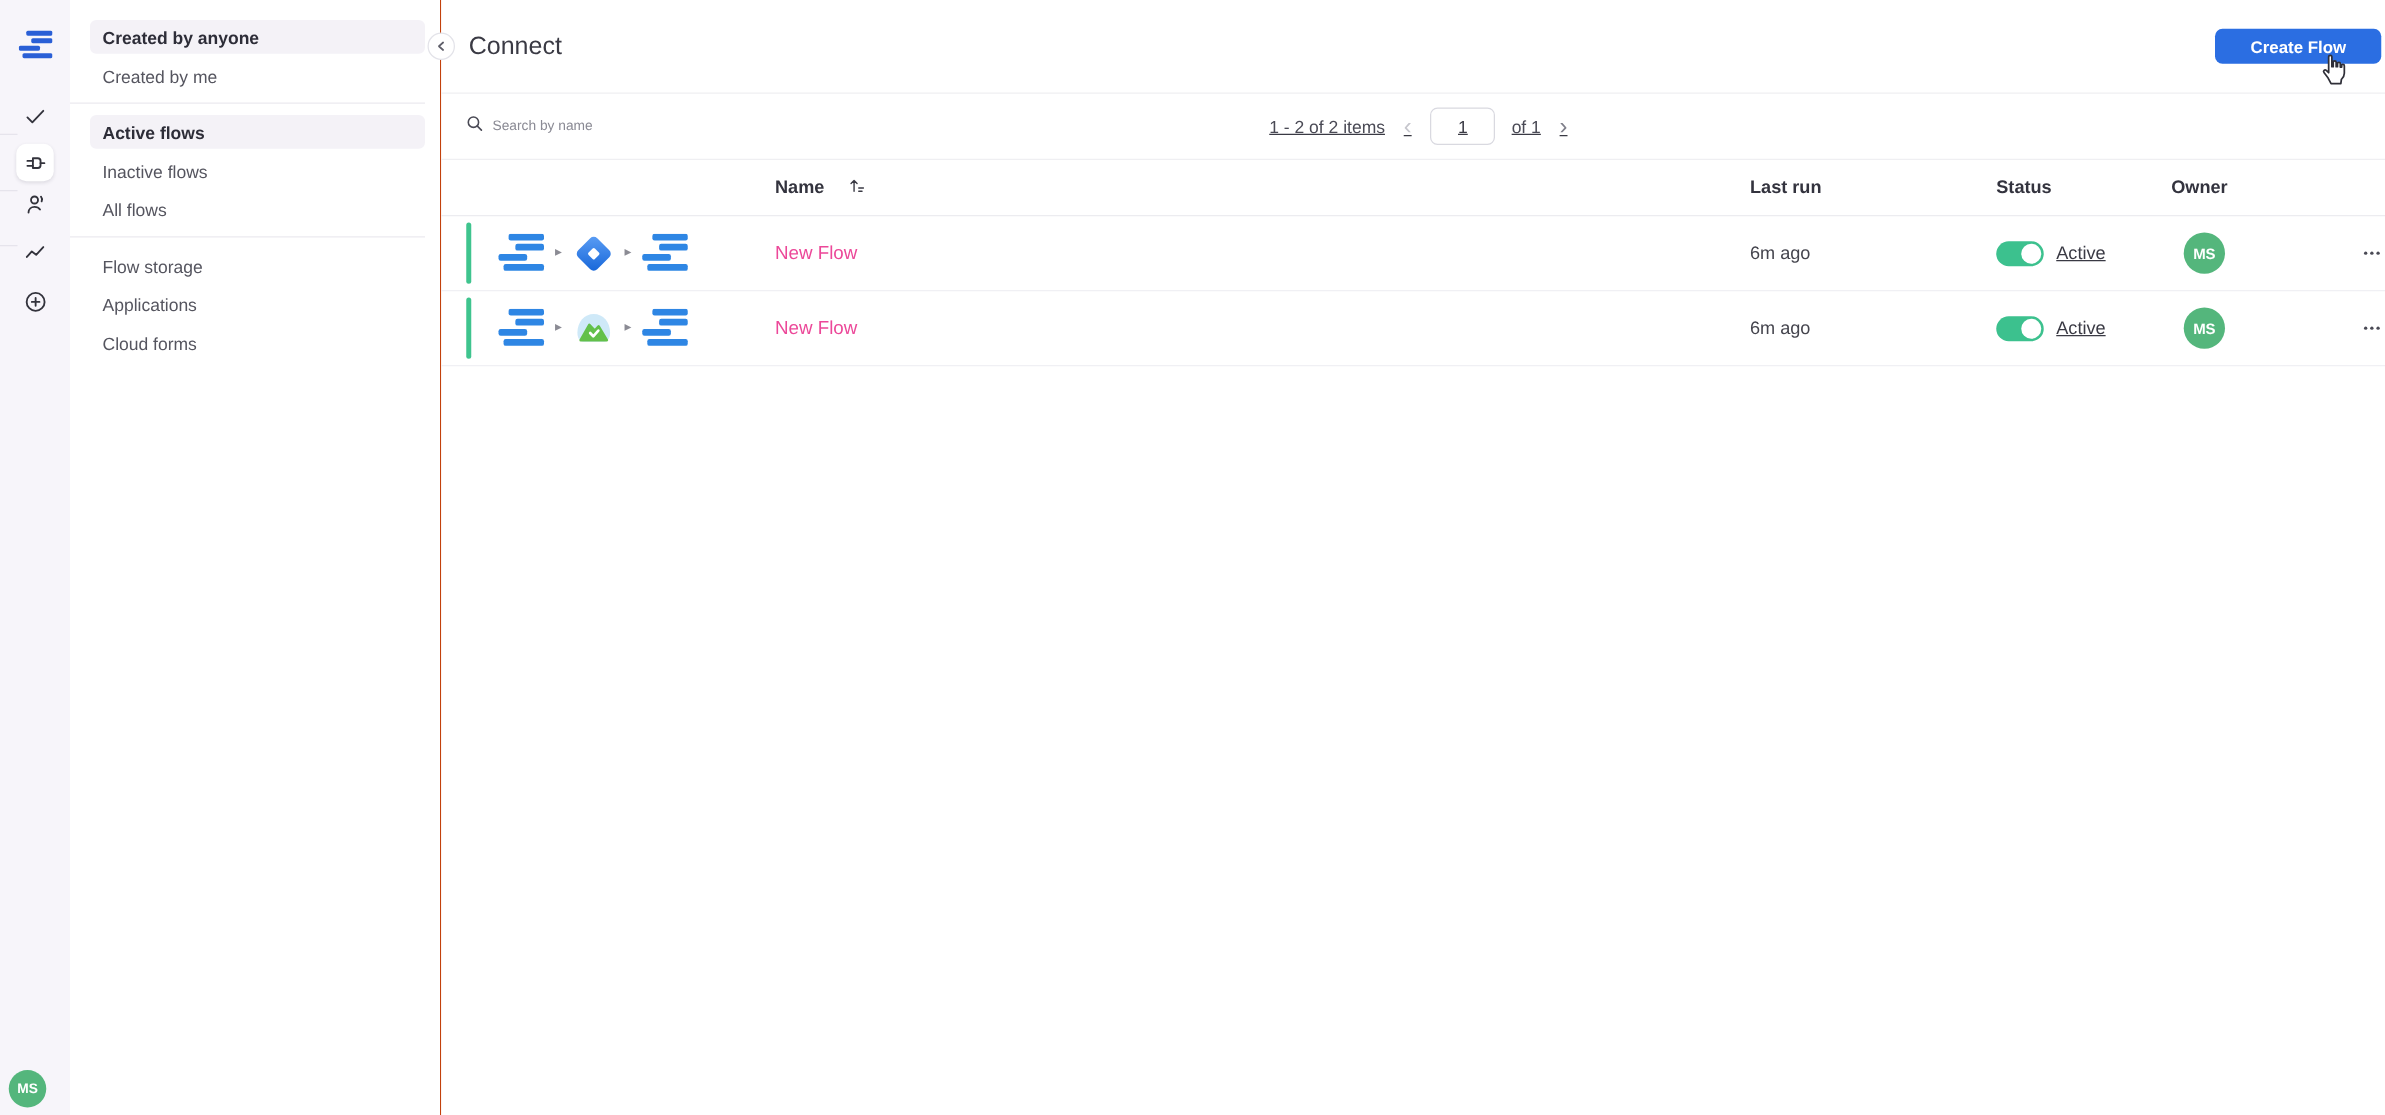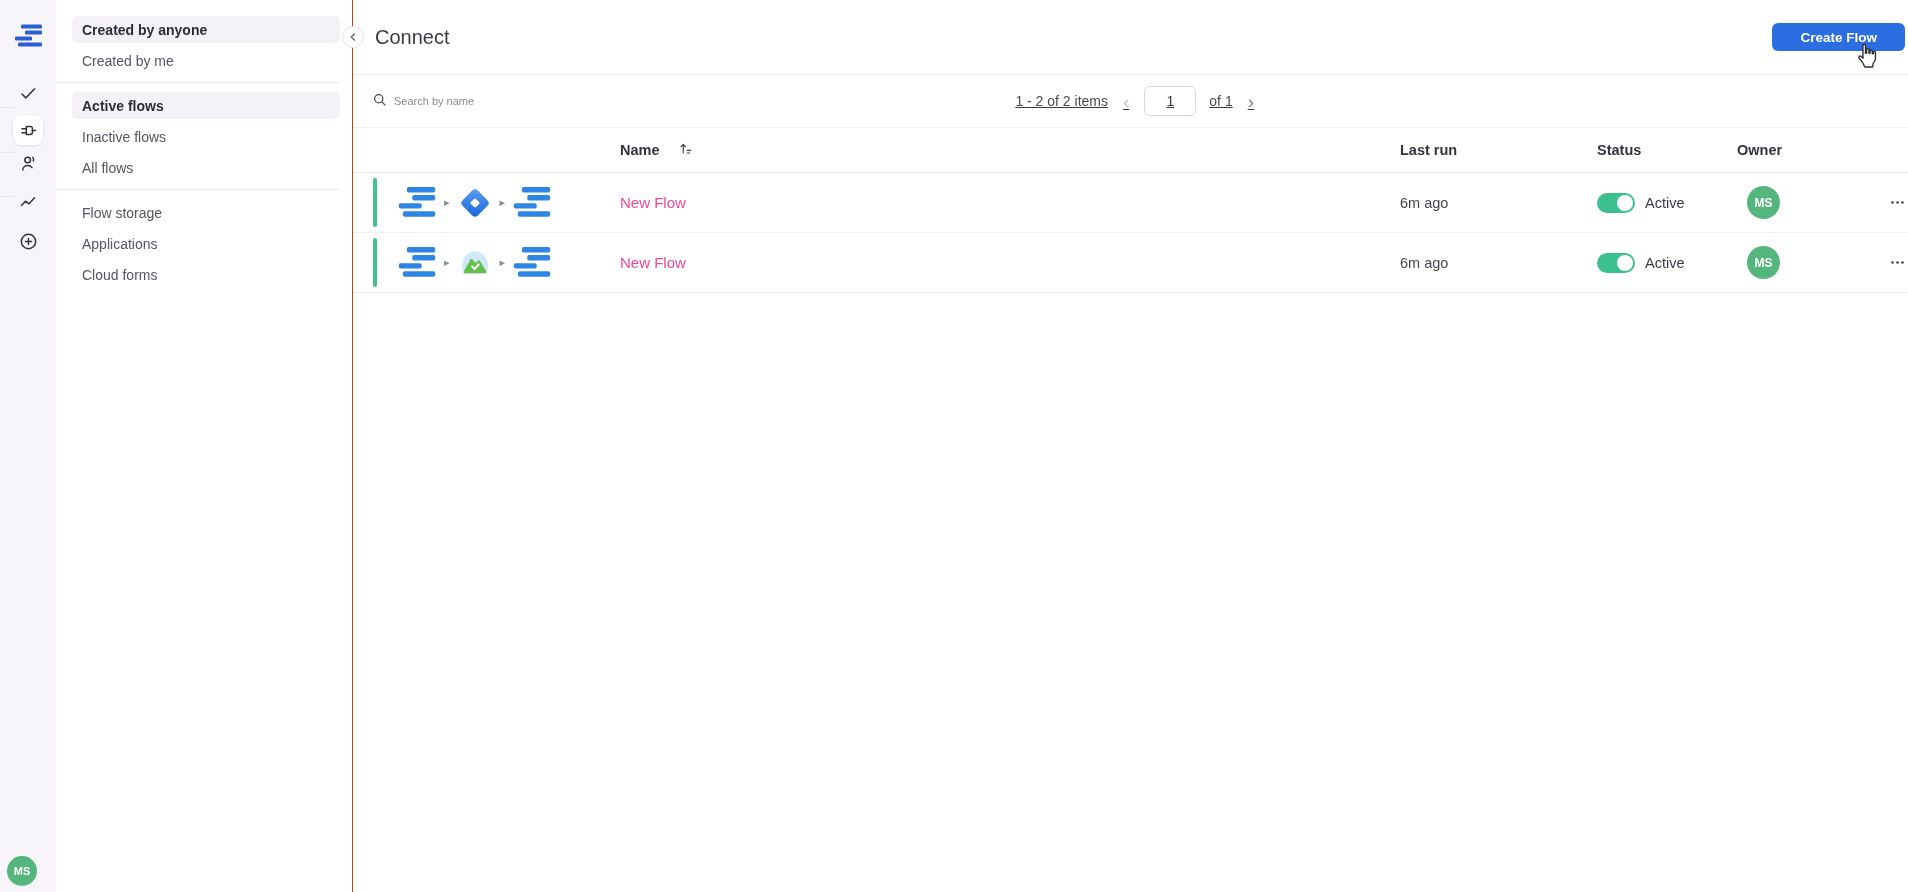--- a/index.html
+++ b/index.html
@@ -60,21 +60,21 @@
   .accent-bar { position:absolute; left:20px; top:5px; bottom:5px; width:4px; border-radius:2px; background:#3fc48e; }
   .path-cell { display:flex; align-items:center; gap:8px; padding-left:45px; }
   .ff-mark { width:38px; height:31px; }
   .mid-icon { width:34px; height:34px; }
   .path-chev { font-size:11px; color:#8b8b94; line-height:1; }
   .cell-name { font-size:15px; color:#ec4899; }
   .cell-lastrun { font-size:14.5px; color:#45454e; }
   .cell-status { display:flex; align-items:center; gap:10px; }
   .toggle { width:38px; height:20px; border-radius:10px; background:#3cc18e; position:relative; cursor:pointer; flex:0 0 38px; }
   .toggle .knob { position:absolute; right:2px; top:2px; width:16px; height:16px; border-radius:50%; background:#fff; }
-  .status-label { font-size:14.5px; color:#3a3a44; }
+  .status-label { font-size:14.5px; color:#3a3a44;text-decoration:underline; }
   .owner-avatar { margin-left:10px; width:33px; height:33px; border-radius:50%; background:#54b67c; color:#fff; font-size:12px; font-weight:700; display:flex; align-items:center; justify-content:center; cursor:pointer; }
   .row-menu { margin-left:38px; width:28px; height:28px; display:flex; align-items:center; justify-content:center; border-radius:6px; cursor:pointer; }
   .row-menu svg { width:17px; height:17px; fill:#4a4a55; }
 </style>
 </head>
 <body>
 
 <div class="app">
 
   <div class="rail">

